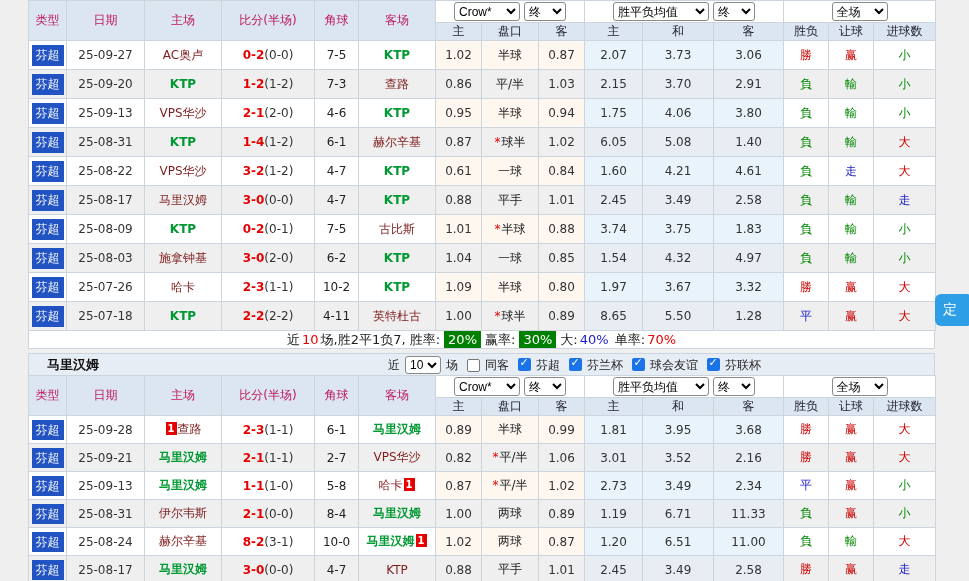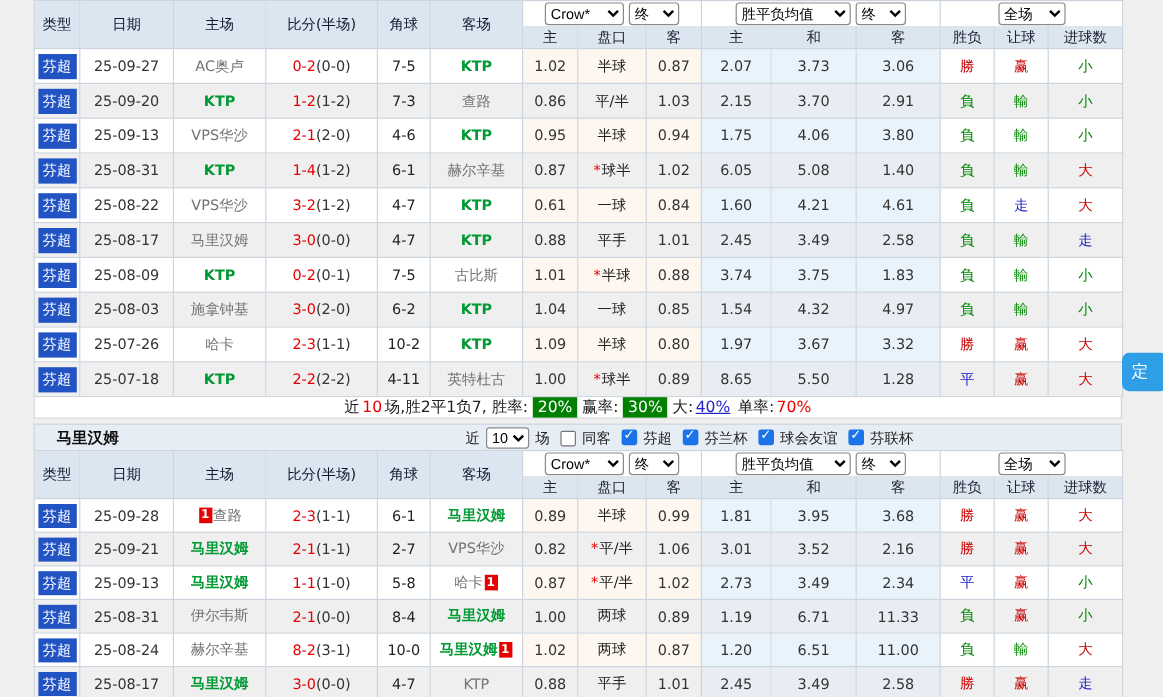--- a/index.html
+++ b/index.html
@@ -15,52 +15,52 @@
        font-family:"DejaVu Sans","Liberation Sans",sans-serif;font-size:12px;color:#222;}
   .content{position:absolute;left:28px;top:0;width:907px;}
   table.grid{border-collapse:collapse;table-layout:fixed;width:907px;background:#fff;}
   table.grid th,table.grid td{border:1px solid var(--border);padding:0;text-align:center;
        overflow:hidden;white-space:nowrap;font-weight:400;}
   col.c0{width:38px}col.c1{width:78px}col.c2{width:77px}col.c3{width:93px}col.c4{width:44px}
   col.c5{width:77px}col.c6{width:46px}col.c7{width:57px}col.c8{width:46px}col.c9{width:58px}
   col.c10{width:71px}col.c11{width:70px}col.c12{width:45px}col.c13{width:45px}col.c14{width:62px}
   tr.hrow1{height:22px}
   tr.hrow2{height:18px}
-  th.hcol{background:var(--header-bg);font-size:12px;color:#0f172a;}
+  th.hcol{background:var(--header-bg);font-size:12px;color:#be185d;}
   th.ddcell{background:#fff;margin-top:37px;}
   th.hsub{background:var(--header-bg);font-size:12px;color:#223;}
   select{font-size:12px;height:19px;border:1px solid #8a8a8a;border-radius:3px;background:#fff;
          margin:0 2px;vertical-align:middle;max-width:100px;}
   tr.r29{height:29px} tr.r28{height:28px}
   tr.even td{background:var(--row-alt);}
   tr.odd td{background:#fff;}
   tr.odd td.euro{background:var(--euro-odd);}
   tr.even td.euro{background:var(--euro-even);}
   tr.odd td.asian{background:var(--asian-odd);}
   td.league-cell{padding:0;}
   .league-badge{margin:3px auto;width:32px;height:21px;line-height:21px;background:var(--league-bg);
         color:#fff;font-size:12px;}
   .r28 .league-badge{height:20px;line-height:20px;}
   td.date-cell{color:#333;}
   .team-hl{color:var(--hl-green);font-weight:700;}
-  .team-n{color:#737373;}
-  .score-ft{color:var(--score-red);font-weight:400;}
+  .team-n{color:#7f1d1d;}
+  .score-ft{color:var(--score-red);font-weight:700;}
   .score-half{color:#333;}
   .star{color:var(--score-red);margin-right:1px;}
   td.odds{color:#333;}
   .t-red{color:var(--red);font-weight:700;}
   .t-green{color:var(--green);font-weight:700;}
   .t-blue{color:var(--blue);font-weight:700;}
   .redcard{display:inline-block;background:#e60000;color:#fff;font-size:10px;line-height:13px;
       width:11px;height:13px;text-align:center;vertical-align:1px;margin:0 1px;font-weight:700;}
   .summary{width:907px;height:18px;line-height:17px;background:#fff;border:1px solid var(--border);
       border-top:none;text-align:center;font-size:13px;color:#222;}
   .summary .seg{margin:0 1px;}
   .sum-red{color:var(--score-red);}
-  .sum-blue{color:#2222cc;text-decoration:underline;}
+  .sum-blue{color:#2222cc;}
   .badge-green{background:var(--badge-green);color:#fff;padding:0 4px;margin:0 3px;display:inline-block;}
   .gap{height:4px;background:#efefef;}
   .section-bar{position:relative;width:907px;height:22px;background:var(--bar-bg);
       border:1px solid var(--border);border-bottom:none;display:flex;align-items:center;}
   .section-title{margin-left:18px;font-weight:700;font-size:13px;color:#111;}
   .bar-controls{position:absolute;left:356px;top:0;height:22px;display:flex;align-items:center;}
   .bar-controls .lbl{margin:0 3px;color:#222;}
   .bar-controls select{height:18px;}
   .cb{display:inline-block;width:13px;height:13px;border-radius:2px;margin:0 2px 0 6px;
       position:relative;vertical-align:-2px;cursor:pointer;}

